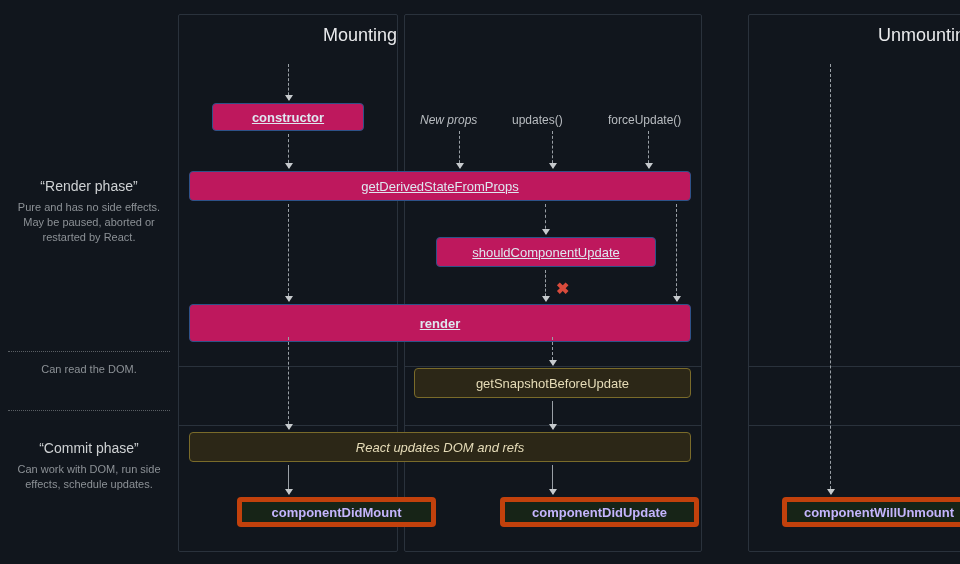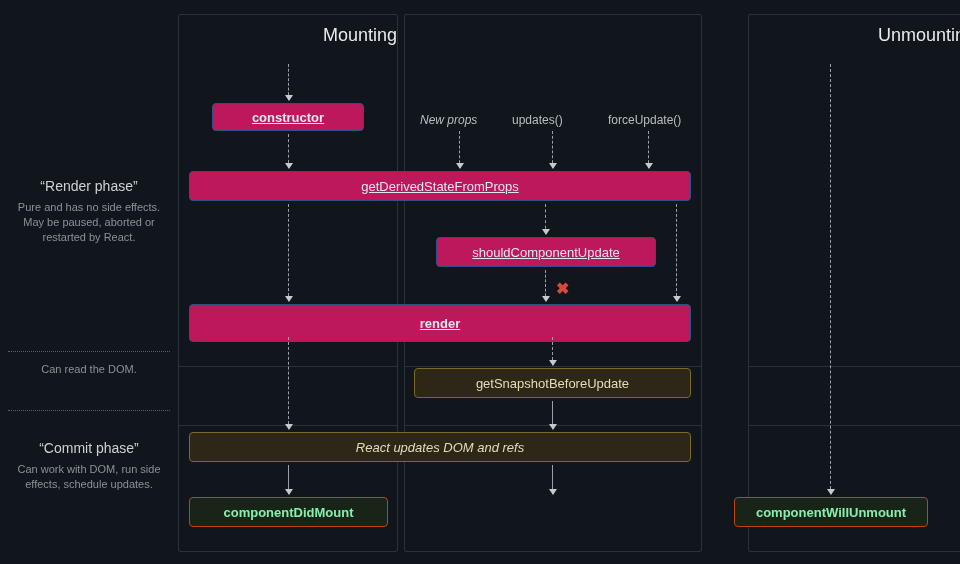--- a/index.html
+++ b/index.html
@@ -67,21 +67,21 @@
     border-radius: 4px;
     text-align: center;
     font-size: 13px;
     display: flex;
     align-items: center;
     justify-content: center;
     padding: 4px 6px;
   }
   .blue   { border: 1px solid #2e5288; background: #be185d; color: #dfe7f0; text-decoration: underline; }
   .yellow { border: 1px solid #7a6b2a; background: #2c2717; color: #e6dcb8; }
-  .green  { border: 1px solid #c2410c; background: #172417; color: #86efac; }
+  .green  { border: 5px solid #c2410c; background: #172417; color: #c4b5fd; margin-left: 48px; }
   .bold   { font-weight: 700; }
   .ital   { font-style: italic; }
   
   .trigger {
     position: absolute;
     color: #b8bcc0;
     font-size: 12px;
     text-align: left;
     width: 80px;
   }
@@ -157,20 +157,21 @@
   <div class="trigger" style="left:512px; top:113px">updates()</div>
   <div class="trigger" style="left:608px; top:113px">forceUpdate()</div>
 
   <div class="lc-box blue bold" style="left:212px; top:103px; width:152px; height:28px">constructor</div>
   <div class="lc-box blue" style="left:436px; top:237px; width:220px; height:30px">shouldComponentUpdate</div>
   <div class="lc-box blue" style="left:189px; top:171px; width:502px; height:30px">getDerivedStateFromProps</div>
   <div class="lc-box blue bold" style="left:189px; top:304px; width:502px; height:38px">render</div>
   <div class="lc-box yellow" style="left:414px; top:368px; width:277px; height:30px">getSnapshotBeforeUpdate</div>
   <div class="lc-box yellow ital" style="left:189px; top:432px; width:502px; height:30px">React updates DOM and refs</div>
   <div class="lc-box green bold" style="left:189px; top:497px; width:199px; height:30px">componentDidMount</div>
+  <div class="lc-box green bold" style="left:452px; top:497px; width:199px; height:30px">componentDidUpdate</div>
   <div class="lc-box green bold" style="left:734px; top:497px; width:194px; height:30px">componentWillUnmount</div>
 
   <div class="arrow" style="left:288px; top:64px;  height:36px"></div>
   <div class="arrow" style="left:288px; top:134px; height:34px"></div>
   <div class="arrow" style="left:288px; top:204px; height:97px"></div>
   <div class="arrow" style="left:288px; top:337px; height:92px"></div>
   <div class="arrow solid" style="left:288px; top:465px; height:29px"></div>
 
   <div class="arrow" style="left:459px; top:131px; height:37px"></div>
   <div class="arrow" style="left:552px; top:131px; height:37px"></div>

